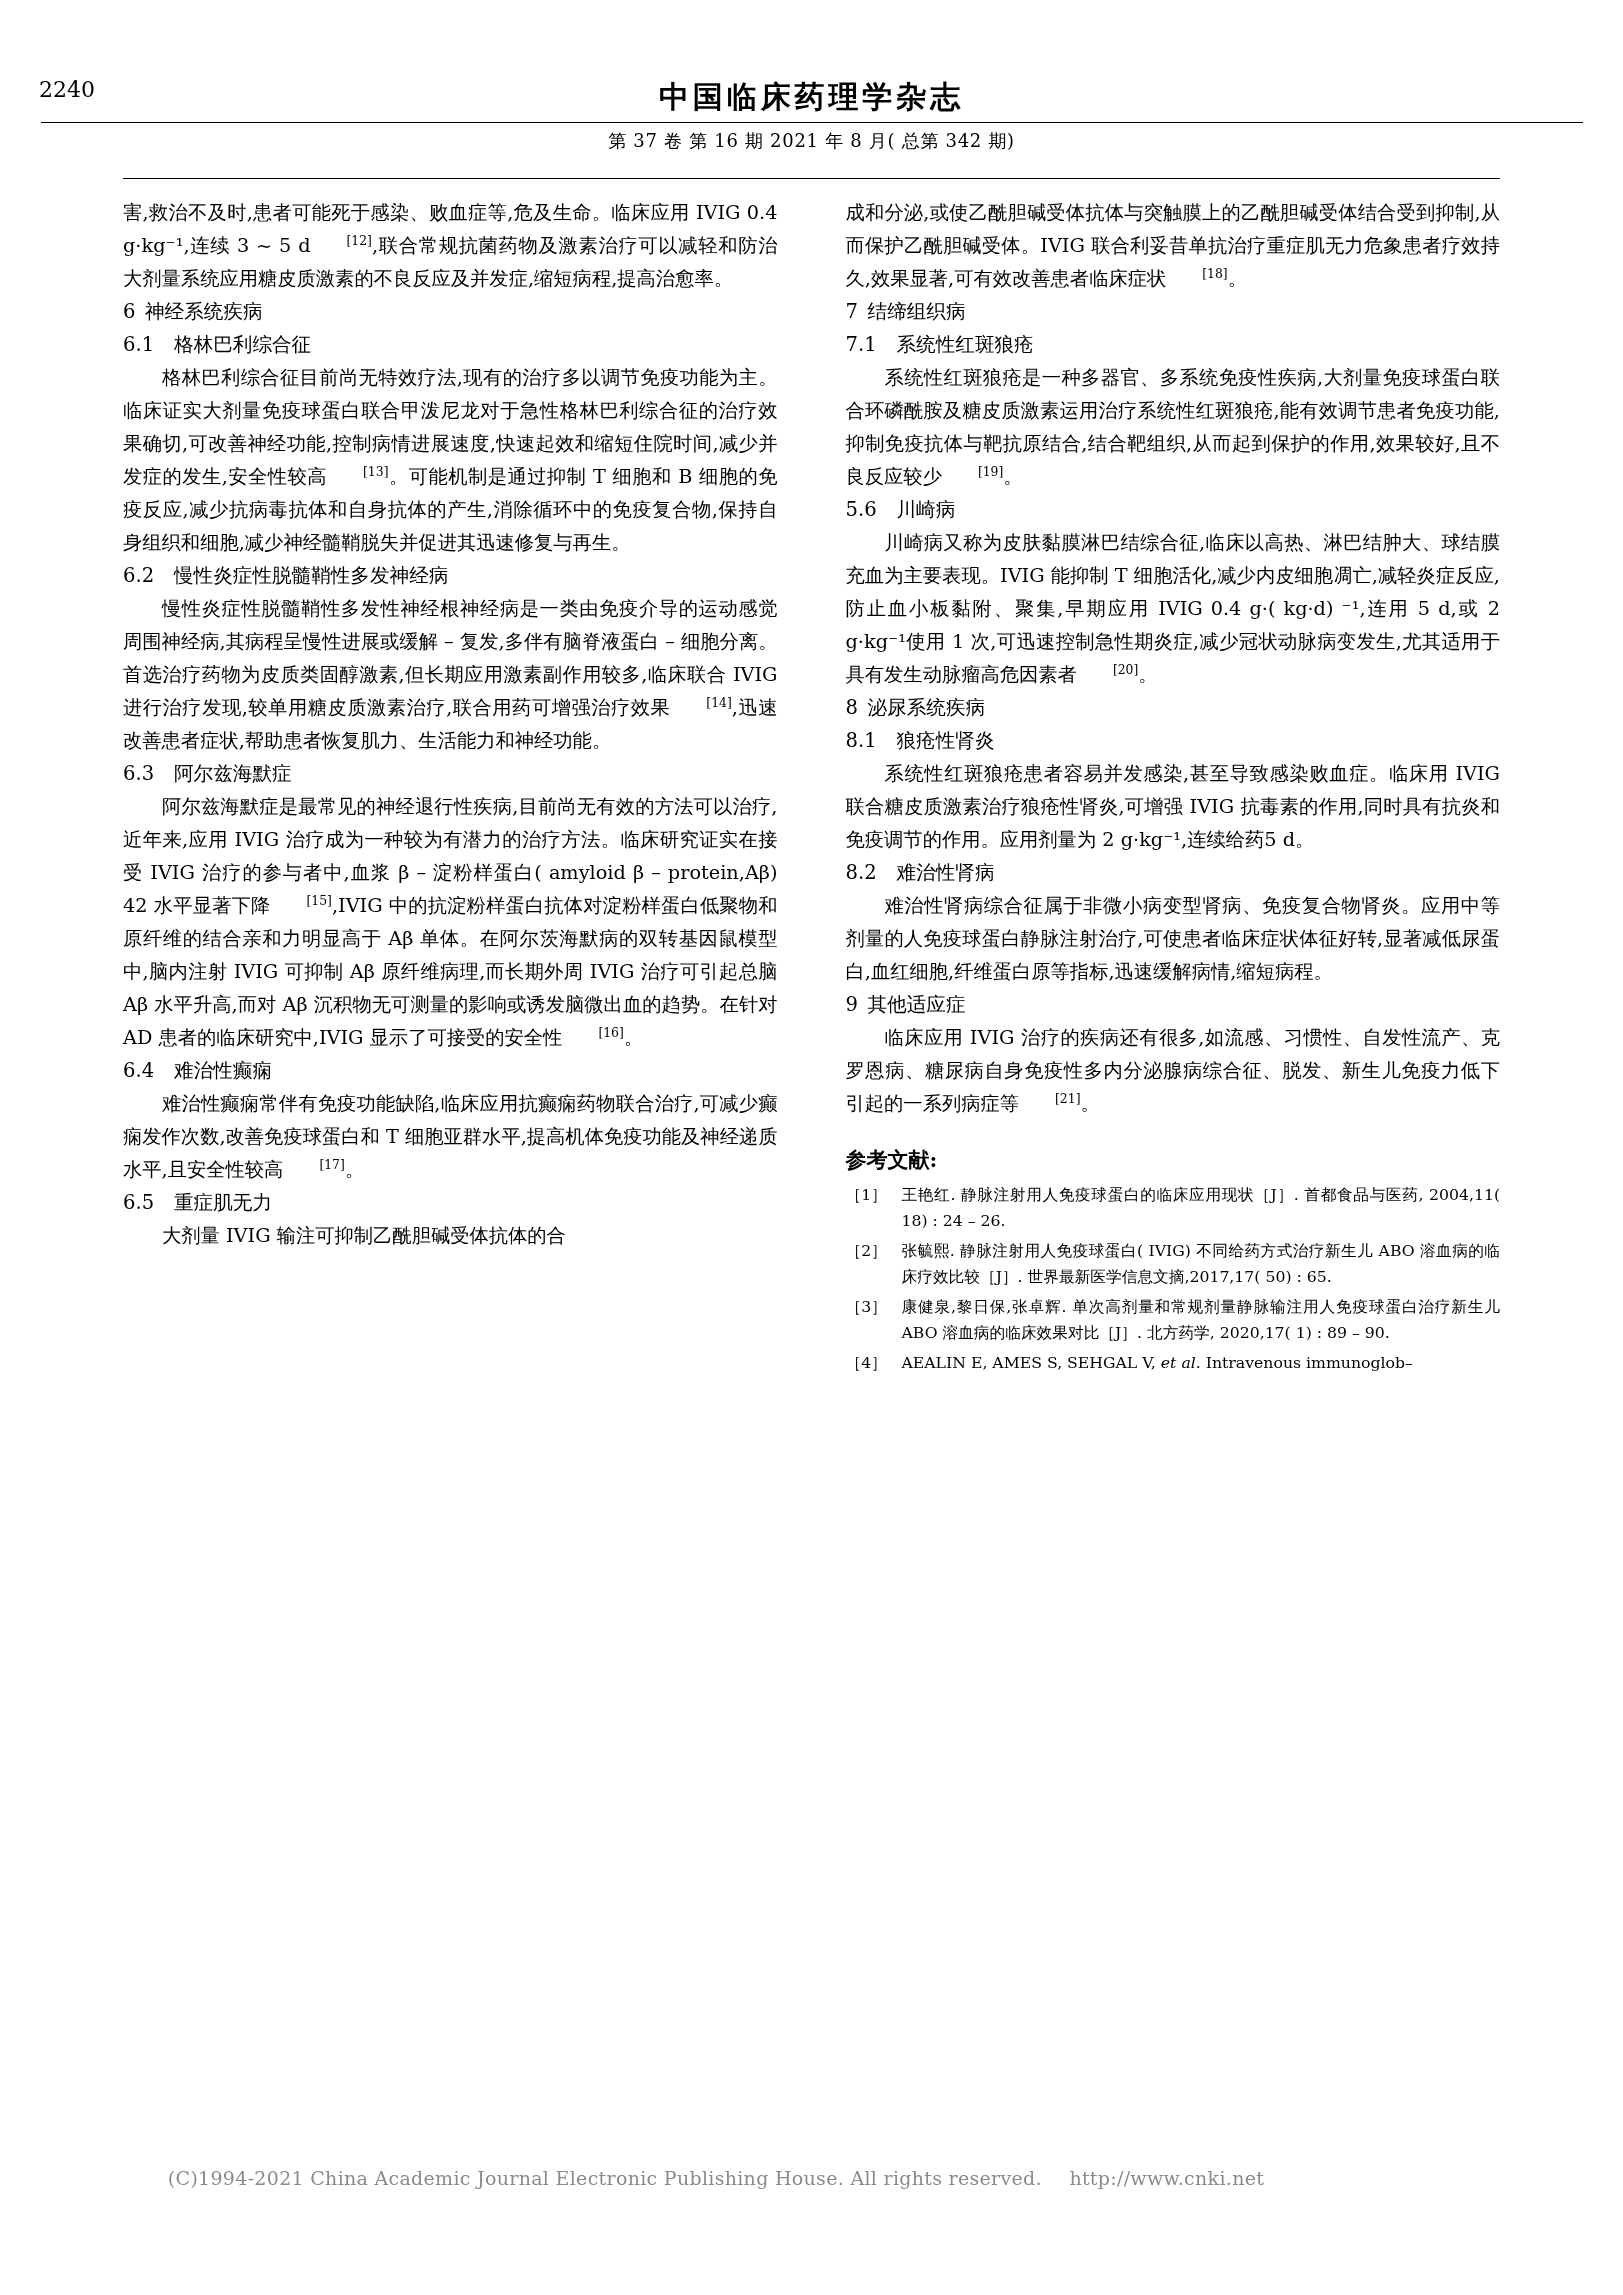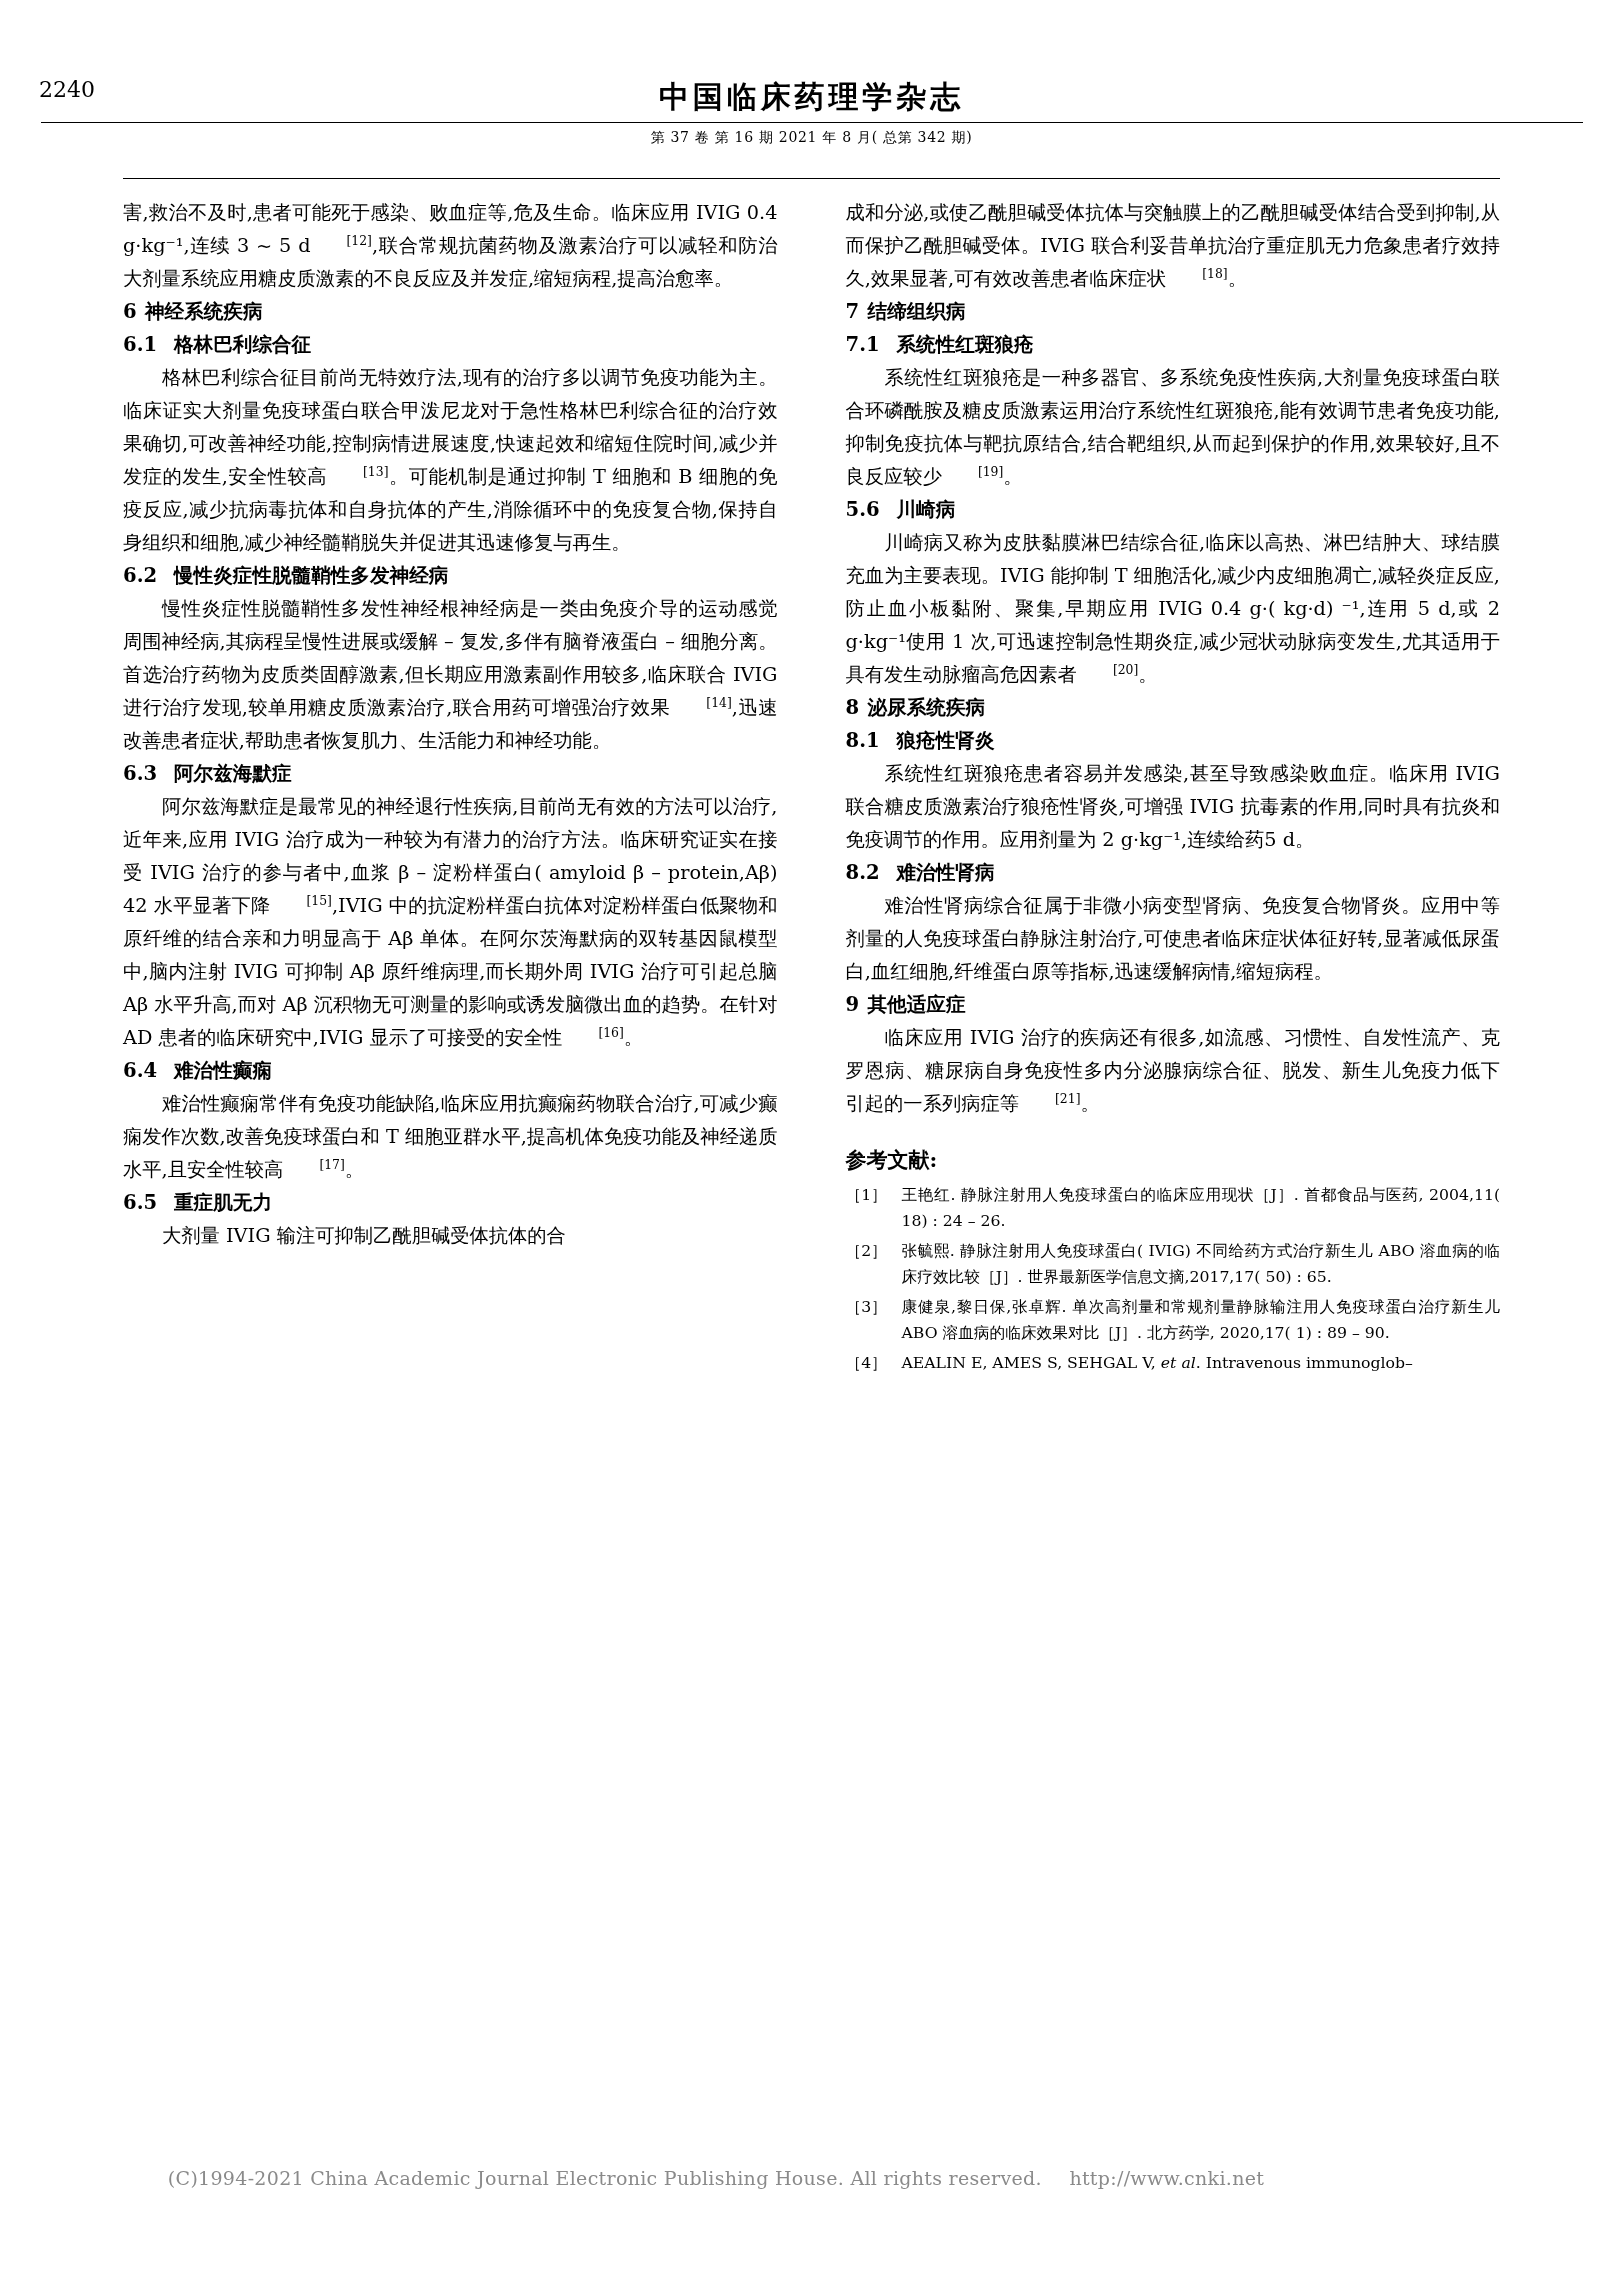--- a/index.html
+++ b/index.html
@@ -32,21 +32,21 @@
     text-align: center;
   }
   .journal-title {
     font-family: "DejaVu Serif", "Liberation Serif", serif;
     font-weight: bold;
     font-size: 30px;
     letter-spacing: 3.9px;
     line-height: 1.2;
   }
   .journal-sub {
-    font-size: 14px;
+    font-size: 18px;
     margin-top: 14.4px;
     letter-spacing: 0.7px;
   }
   .page-number {
     position: absolute;
     left: 39px;
     top: 77px;
     font-size: 22px;
     font-family: "DejaVu Serif", "Liberation Serif", serif;
   }
@@ -88,21 +88,21 @@
     text-justify: inter-character;
     letter-spacing: 0px;
   }
   .indent {
     text-indent: 39px;
   }
   .heading {
     margin: 0;
     font-size: 19.6px;
     line-height: 33px;
-    font-weight: bold;
+    font-weight: normal;
     font-family: "DejaVu Serif", "Liberation Serif", serif;
   }
   .h-num {
     display: inline-block;
     min-width: 22px;
   }
   .h-num.lvl2 {
     min-width: 51px;
   }
   sup {

